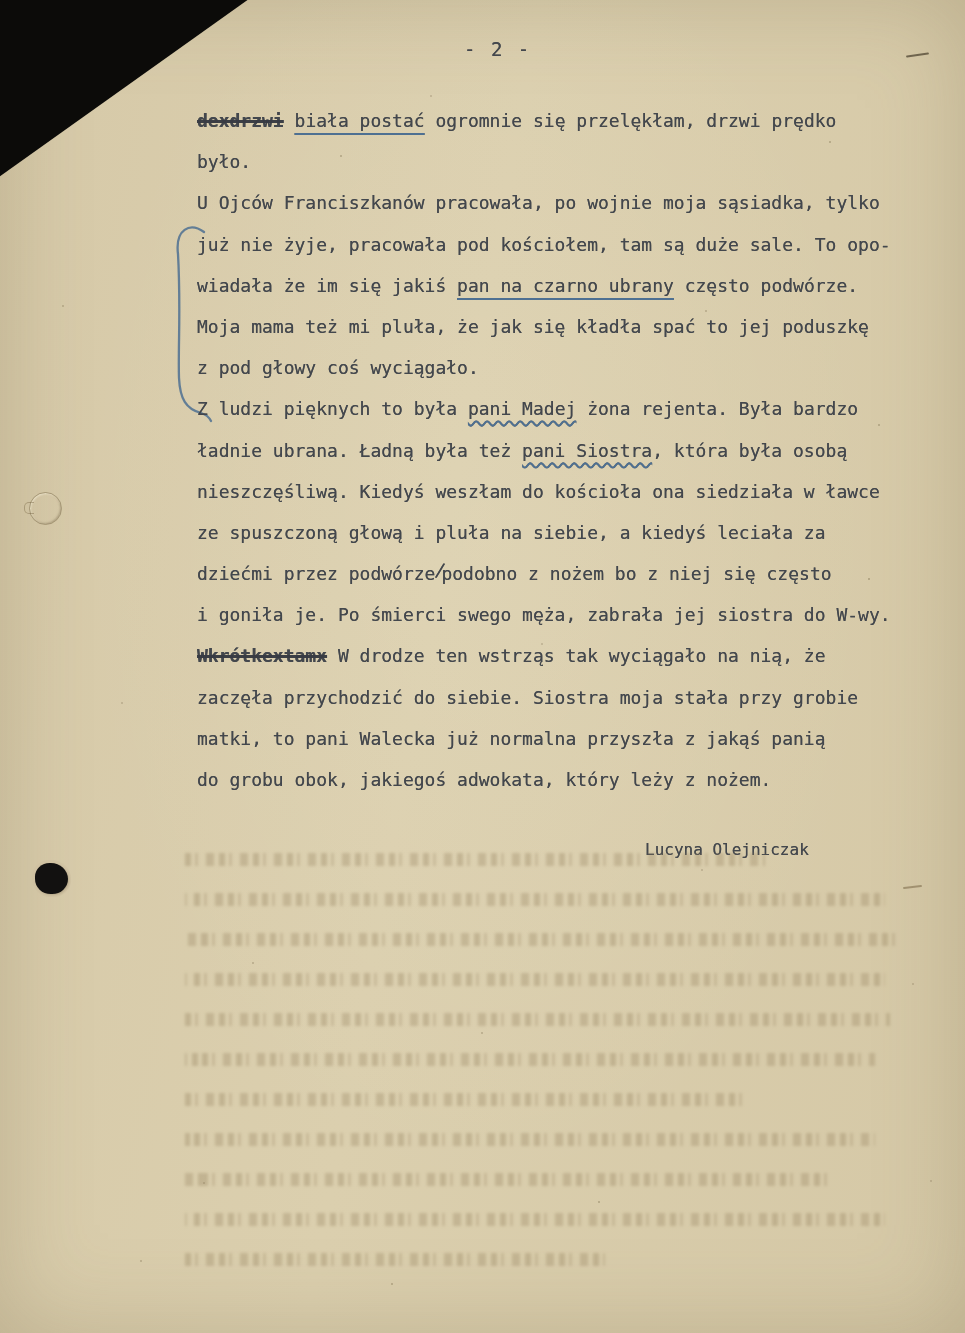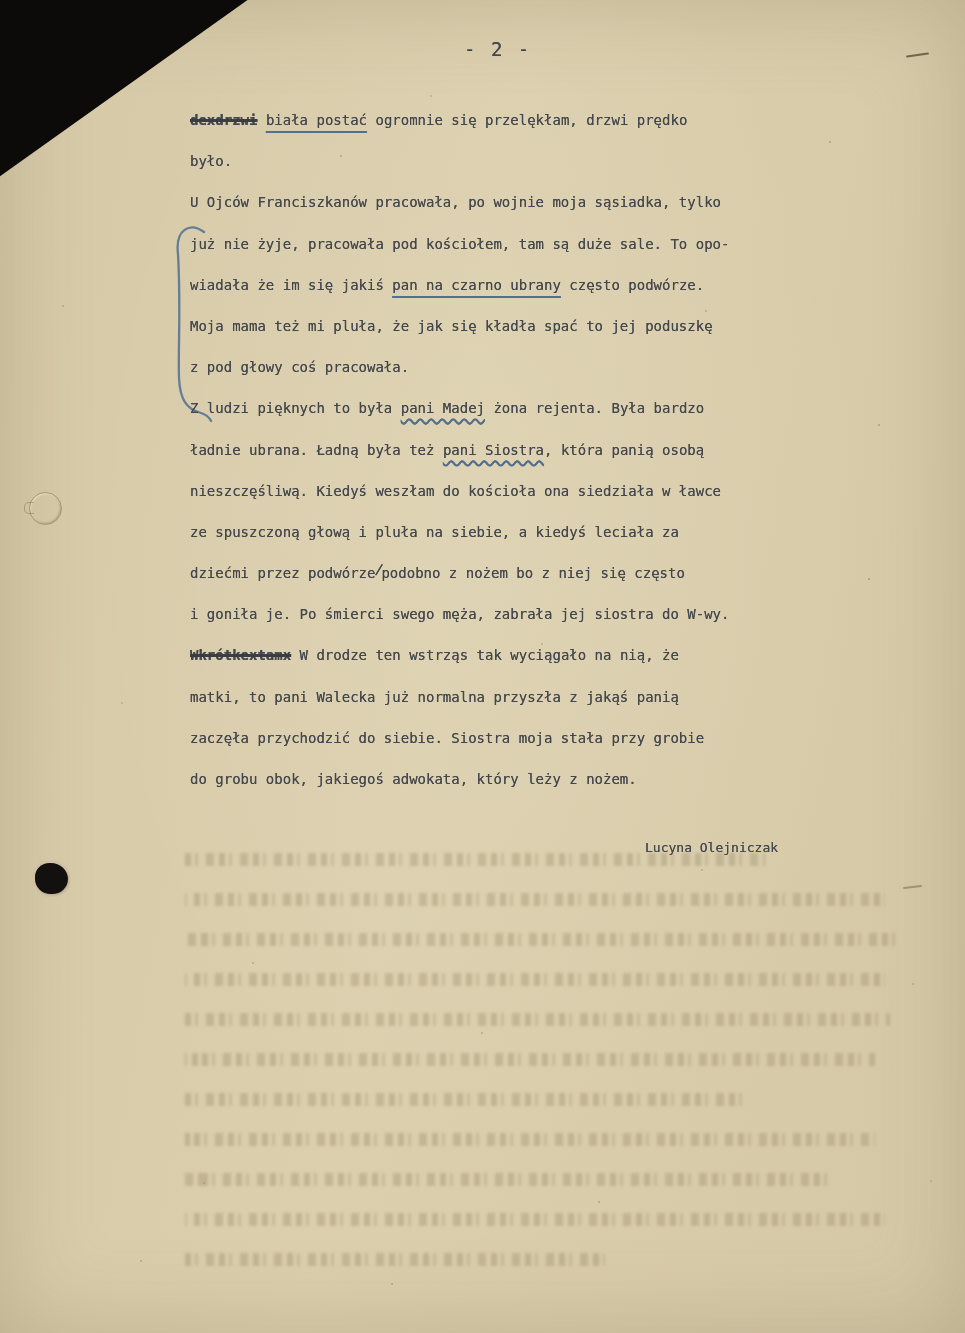--- a/index.html
+++ b/index.html
@@ -35,22 +35,22 @@
     background:var(--black,#0c0b09);
     clip-path:polygon(0 0, 99% 0, 0 99%);
     filter:drop-shadow(5px 5px 6px rgba(80,68,44,0.55));
   }
   .page-number{
     position:absolute;left:464px;top:38px;
     font-size:19px;letter-spacing:2px;color:var(--ink,#43474d);
     text-shadow:0 0 .5px rgba(60,64,70,.75);
   }
   .typed-text{
-    position:absolute;left:190px;top:100px;width:750px;
-    font-size:14px;color:var(--ink,#43474d);
+    position:absolute;left:197px;top:100px;width:750px;
+    font-size:18px;color:var(--ink,#43474d);
     text-shadow:0 0 .5px rgba(60,64,70,.75);
   }
   .tline{height:41.2px;line-height:41.2px;white-space:pre;}
   .seg-x{
     font-weight:bold;
     text-decoration:line-through;
     text-decoration-thickness:3px;
     text-decoration-color:rgba(55,59,66,.9);
   }
   .seg-u{
@@ -64,21 +64,21 @@
     text-decoration-color:var(--accent,#4e7092);
     text-decoration-thickness:1.6px;
     text-underline-offset:5px;
   }
   .seg-ins{
     display:inline-block;width:6px;overflow:visible;
     transform:translateY(-4px) rotate(6deg);
   }
   .signature{
     position:absolute;left:645px;top:840px;
-    font-size:13px;color:var(--ink,#43474d);
+    font-size:16px;color:var(--ink,#43474d);
     text-shadow:0 0 .5px rgba(60,64,70,.75);
   }
   .margin-bracket{position:absolute;left:166px;top:222px;}
   
   .bleedthrough{
     position:absolute;left:185px;top:853px;
     filter:blur(1.6px);opacity:.55;
   }
   .bleed-line{
     height:13px;margin-bottom:27px;
@@ -126,30 +126,30 @@
     <path d="M 38 10 C 24 0, 9 7, 12 32 C 15 86, 12 126, 13 156 C 14 177, 20 187, 35 191 C 40 192.5, 43 195, 45 199" fill="none" stroke="#4e7092" stroke-width="2.3" stroke-linecap="round" opacity="0.85"></path>
   </svg>
 
   <div class="typed-text">
       <div class="tline"><span class="seg-x">dexdrzwi</span><span> </span><span class="seg-u">biała postać</span><span> ogromnie się przelękłam, drzwi prędko</span></div>
       <div class="tline"><span>było.</span></div>
       <div class="tline"><span>U Ojców Franciszkanów pracowała, po wojnie moja sąsiadka, tylko</span></div>
       <div class="tline"><span>już nie żyje, pracowała pod kościołem, tam są duże sale. To opo-</span></div>
       <div class="tline"><span>wiadała że im się jakiś </span><span class="seg-u">pan na czarno ubrany</span><span> często podwórze.</span></div>
       <div class="tline"><span>Moja mama też mi pluła, że jak się kładła spać to jej poduszkę</span></div>
-      <div class="tline"><span>z pod głowy coś pracowała.</span></div>
+      <div class="tline"><span>z pod głowy coś wyciągało.</span></div>
       <div class="tline"><span>Z ludzi pięknych to była </span><span class="seg-w">pani Madej</span><span> żona rejenta. Była bardzo</span></div>
-      <div class="tline"><span>ładnie ubrana. Ładną była też </span><span class="seg-w">pani Siostra</span><span>, która panią osobą</span></div>
+      <div class="tline"><span>ładnie ubrana. Ładną była też </span><span class="seg-w">pani Siostra</span><span>, która była osobą</span></div>
       <div class="tline"><span>nieszczęśliwą. Kiedyś weszłam do kościoła ona siedziała w ławce</span></div>
       <div class="tline"><span>ze spuszczoną głową i pluła na siebie, a kiedyś leciała za</span></div>
       <div class="tline"><span>dziećmi przez podwórze</span><span class="seg-ins">/</span><span>podobno z nożem bo z niej się często</span></div>
       <div class="tline"><span>i goniła je. Po śmierci swego męża, zabrała jej siostra do W-wy.</span></div>
       <div class="tline"><span class="seg-x">Wkrótkextamx</span><span> W drodze ten wstrząs tak wyciągało na nią, że</span></div>
+      <div class="tline"><span>zaczęła przychodzić do siebie. Siostra moja stała przy grobie</span></div>
       <div class="tline"><span>matki, to pani Walecka już normalna przyszła z jakąś panią</span></div>
-      <div class="tline"><span>zaczęła przychodzić do siebie. Siostra moja stała przy grobie</span></div>
       <div class="tline"><span>do grobu obok, jakiegoś adwokata, który leży z nożem.</span></div>
     </div>
 
   <div class="signature">Lucyna Olejniczak</div>
 
   <div class="bleedthrough">
       <div class="bleed-line" style="width: 580px;"></div>
       <div class="bleed-line" style="width: 700px;"></div>
       <div class="bleed-line" style="width: 715px;"></div>
       <div class="bleed-line" style="width: 700px;"></div>

